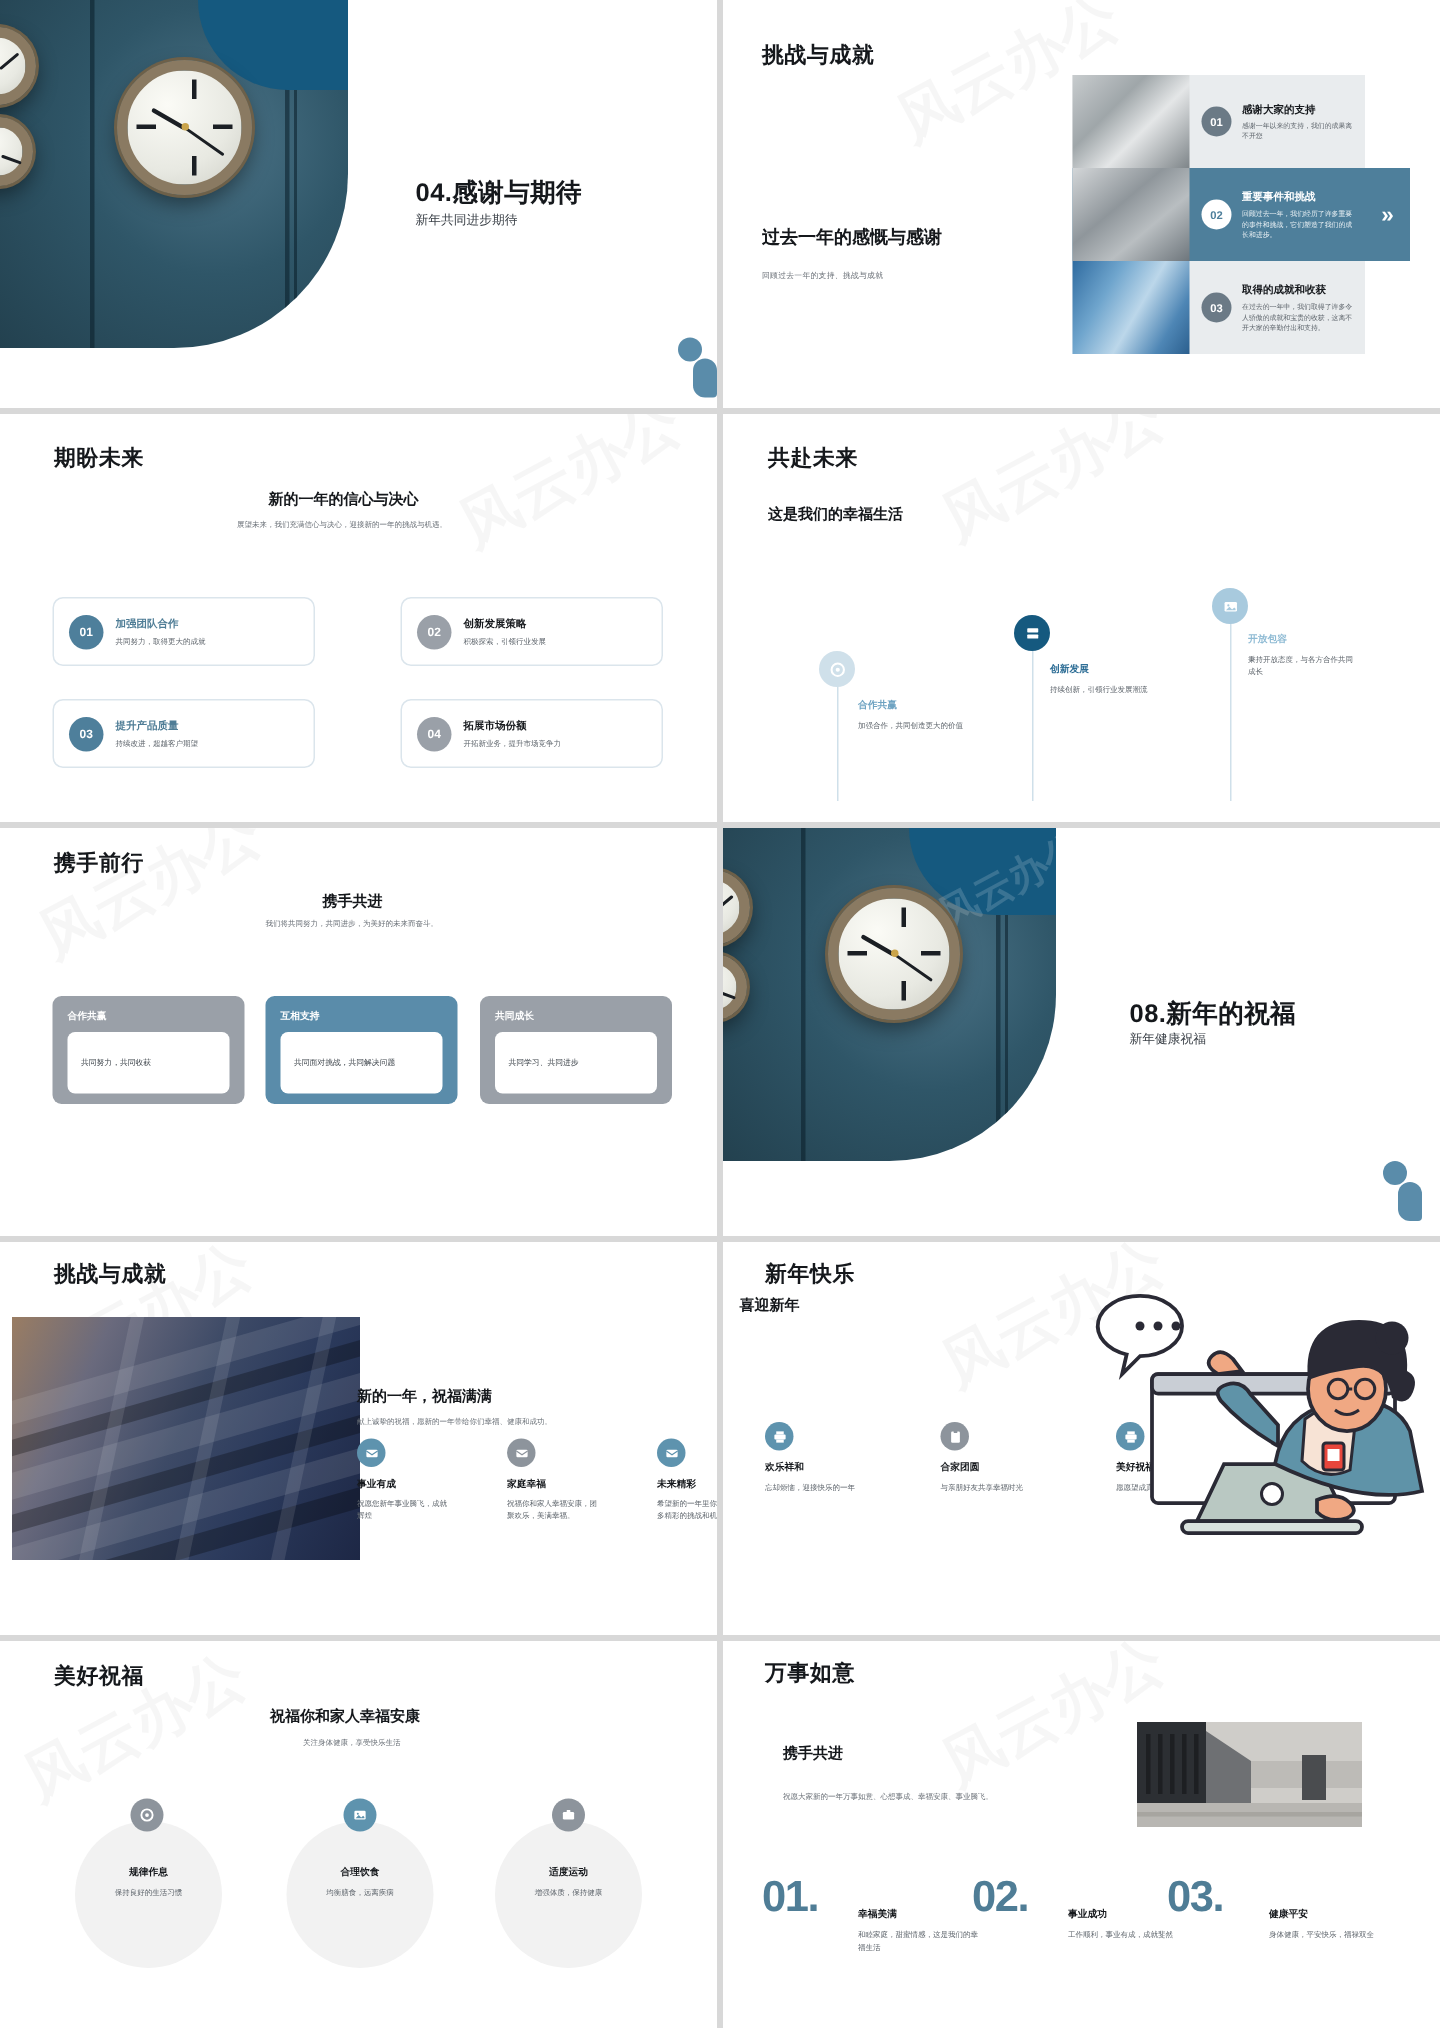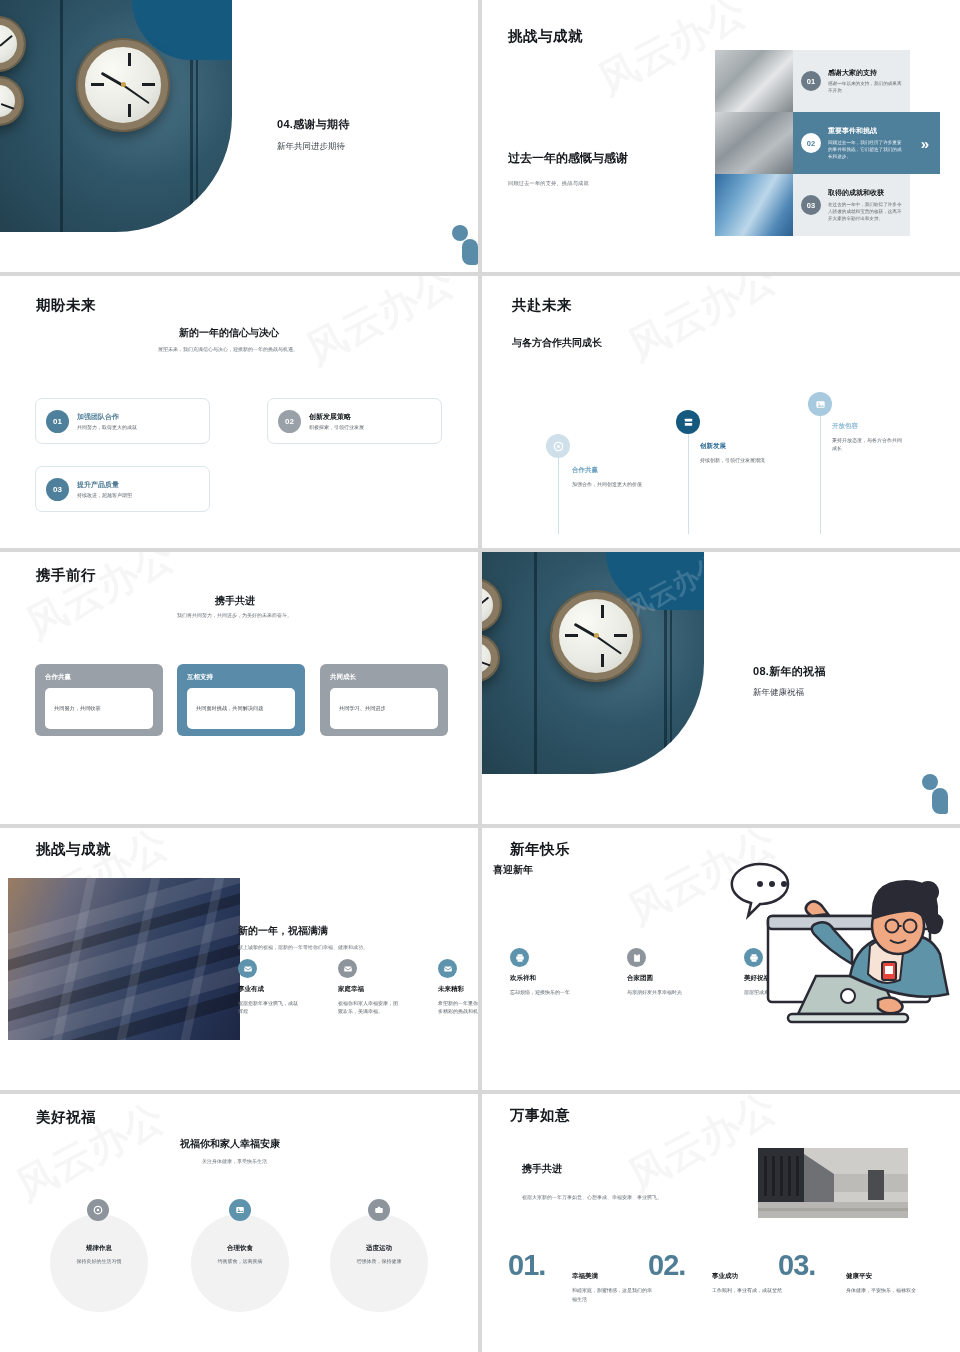--- a/index.html
+++ b/index.html
@@ -64,21 +64,21 @@
     box-shadow: 0 0 0 2px #6d6049, 0 6px 14px rgba(0,0,0,.45);
   }
   .clock .hand {
     position: absolute; background: #1b1f24; border-radius: 2px; transform-origin: 0 50%;
   }
   .clock .pin { position:absolute; width:5px;height:5px;border-radius:50%; background:#caa44a; }
   .tick { position:absolute; background:#1b1f24; }
 
   .cover-head {
     position: absolute;
-    font-size: 11px; font-weight: bold; color: #15181c; letter-spacing: .3px;
+    font-size: 17px; font-weight: bold; color: #15181c; letter-spacing: .3px;
   }
   .cover-sub {
     position: absolute;
     font-size: 8.5px; color: #3b4148;
   }
   .deco-person {
     position: absolute;
   }
   .deco-person .head {
     width: 16px; height: 16px; border-radius: 50%; background: #5a8caa;
@@ -287,26 +287,33 @@
         <div class="nc-desc">积极探索，引领行业发展</div>
       </div>
     </div>
     <div class="num-card" style="left:35px;top:190px;">
       <div class="circle" style="background:#4e7f9b;">03</div>
       <div>
         <div class="nc-title" style="color:#4f7d96;">提升产品质量</div>
         <div class="nc-desc">持续改进，超越客户期望</div>
       </div>
     </div>
+    <div class="num-card" style="left:267px;top:190px;">
+      <div class="circle" style="background:#9aa0a8;">04</div>
+      <div>
+        <div class="nc-title" style="color:#15181c;">拓展市场份额</div>
+        <div class="nc-desc">开拓新业务，提升市场竞争力</div>
+      </div>
+    </div>
   </div>
 
   <div class="slide" style="left:482px;top:276px;width:478px;height:272px;">
     <div class="wm" style="left:140px;top:8px;">风云办公</div>
     <div class="slide-title" style="left:30px;top:20px;">共赴未来</div>
-    <div class="ct-title" style="left:30px;top:60px;">与各方合作共同成长</div>
+    <div class="ct-title" style="left:30px;top:60px;">这是我们的幸福生活</div>
 
     <div class="tl-line" style="left:76px;top:170px;height:88px;"></div>
     <div class="tl-bullet" style="left:64px;top:158px;background:#cfe0ea;">
       <svg width="11" height="11" viewBox="0 0 24 24">
           <circle cx="12" cy="12" r="9" fill="none" stroke="#ffffff" stroke-width="3"></circle>
           <circle cx="12" cy="12" r="3" fill="#ffffff"></circle>
         </svg>
     </div>
     <div class="tl-title" style="left:90px;top:190px;color:#6ea3c2;">合作共赢</div>
     <div class="tl-desc" style="left:90px;top:204px;">加强合作，共同创造更大的价值</div>

